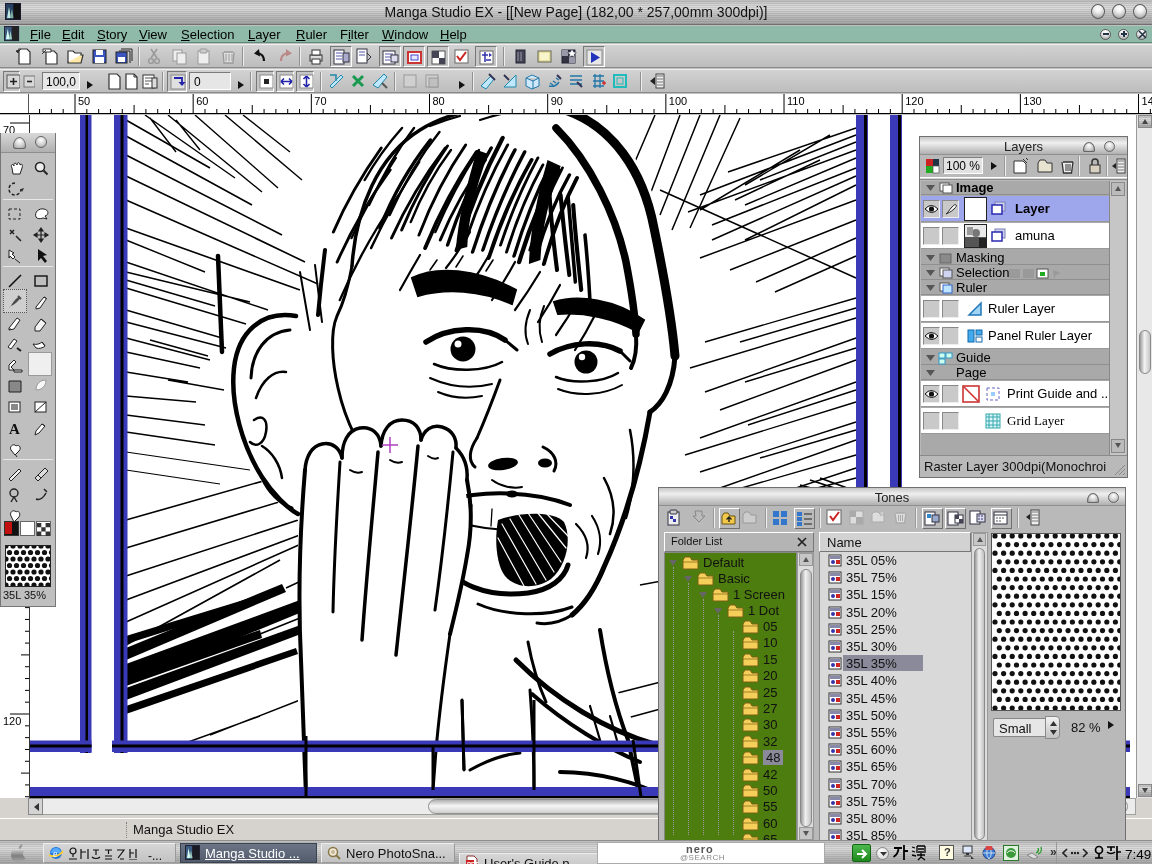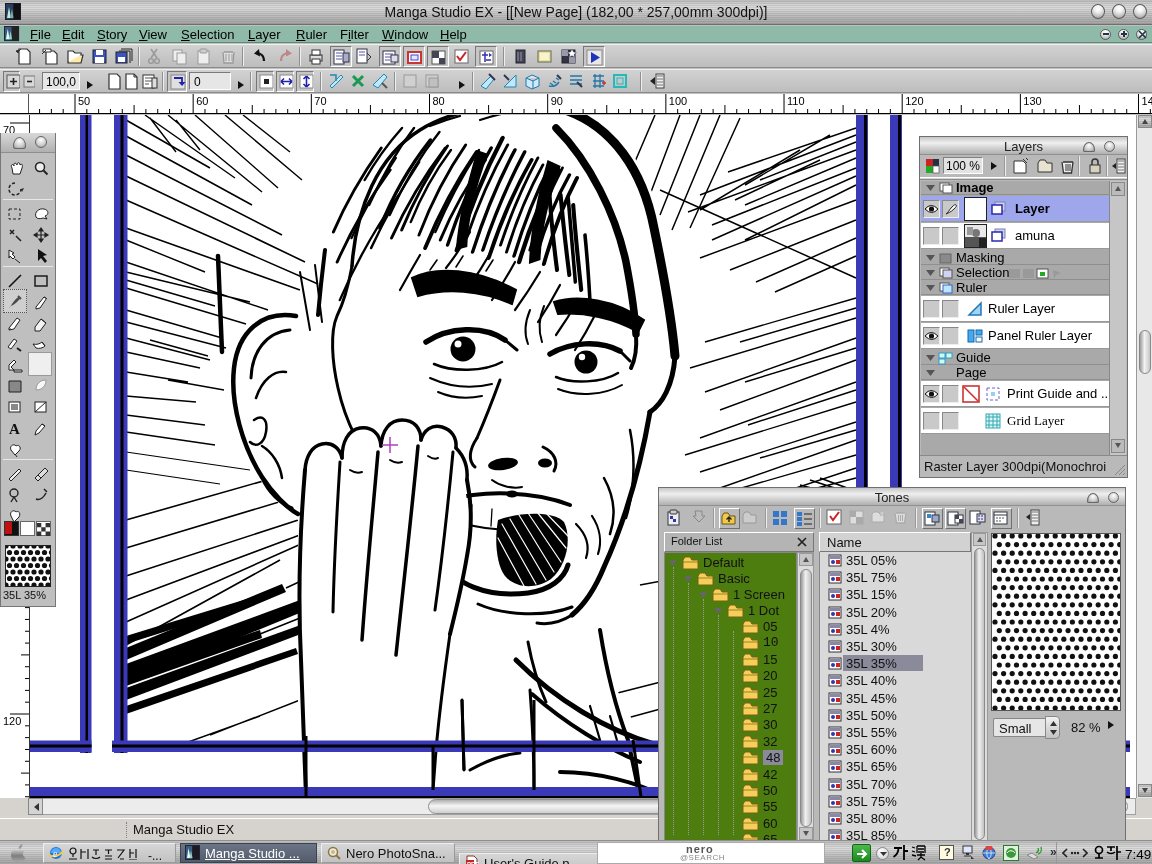--- a/index.html
+++ b/index.html
@@ -1357,21 +1357,21 @@
         <div style="position: absolute; left: 83px; top: 50px; font-size: 13px; color: rgb(17, 17, 17);">1 Dot</div>
         <svg width="17" height="15" style="position: absolute; left: 77px; top: 66px;">
           <path d="M1 5 l2 -3 h5 l2 3 h6 v9 h-15 z" fill="#f6cf5a" stroke="#7a6012"></path>
           <path d="M1 7 h15" stroke="#7a6012" stroke-width=".7"></path>
         </svg>
         <div style="position: absolute; left: 98px; top: 66px; font-size: 13px; color: rgb(17, 17, 17);">05</div>
         <svg width="17" height="15" style="position: absolute; left: 77px; top: 82.4px;">
           <path d="M1 5 l2 -3 h5 l2 3 h6 v9 h-15 z" fill="#f6cf5a" stroke="#7a6012"></path>
           <path d="M1 7 h15" stroke="#7a6012" stroke-width=".7"></path>
         </svg>
-        <div style="position: absolute; left: 98px; top: 82.4px; font-size: 13px; color: rgb(17, 17, 17); font-family: Liberation Mono, monospace;">10</div>
+        <div style="position: absolute; left: 98px; top: 82.4px; font-size: 13px; color: rgb(17, 17, 17);">10</div>
         <svg width="17" height="15" style="position: absolute; left: 77px; top: 98.8px;">
           <path d="M1 5 l2 -3 h5 l2 3 h6 v9 h-15 z" fill="#f6cf5a" stroke="#7a6012"></path>
           <path d="M1 7 h15" stroke="#7a6012" stroke-width=".7"></path>
         </svg>
         <div style="position: absolute; left: 98px; top: 98.8px; font-size: 13px; color: rgb(17, 17, 17);">15</div>
         <svg width="17" height="15" style="position: absolute; left: 77px; top: 115.2px;">
           <path d="M1 5 l2 -3 h5 l2 3 h6 v9 h-15 z" fill="#f6cf5a" stroke="#7a6012"></path>
           <path d="M1 7 h15" stroke="#7a6012" stroke-width=".7"></path>
         </svg>
         <div style="position: absolute; left: 98px; top: 115.2px; font-size: 13px; color: rgb(17, 17, 17);">20</div>
@@ -1467,21 +1467,21 @@
           <circle cx="5" cy="9" r="2" fill="#33a"></circle>
           <rect x="8" y="7" width="4" height="4" fill="#c22"></rect>
         </svg>
         <div style="position: absolute; left: 26px; top: 52.6px; font-size: 13px; color: rgb(17, 17, 17);">35L 20%</div>
         <svg width="14" height="15" style="position: absolute; left: 8px; top: 69.8px;">
           <rect x="1" y="2" width="12" height="11" fill="#fff" stroke="#333"></rect>
           <rect x="2" y="3" width="10" height="3" fill="#88a"></rect>
           <circle cx="5" cy="9" r="2" fill="#33a"></circle>
           <rect x="8" y="7" width="4" height="4" fill="#c22"></rect>
         </svg>
-        <div style="position: absolute; left: 26px; top: 69.8px; font-size: 13px; color: rgb(17, 17, 17);">35L 4%</div>
+        <div style="position: absolute; left: 26px; top: 69.8px; font-size: 13px; color: rgb(17, 17, 17);">35L 25%</div>
         <svg width="14" height="15" style="position: absolute; left: 8px; top: 87px;">
           <rect x="1" y="2" width="12" height="11" fill="#fff" stroke="#333"></rect>
           <rect x="2" y="3" width="10" height="3" fill="#88a"></rect>
           <circle cx="5" cy="9" r="2" fill="#33a"></circle>
           <rect x="8" y="7" width="4" height="4" fill="#c22"></rect>
         </svg>
         <div style="position: absolute; left: 26px; top: 87px; font-size: 13px; color: rgb(17, 17, 17);">35L 30%</div>
         <div style="position: absolute; left: 23px; top: 103.2px; width: 80px; height: 16px; background: rgb(138, 138, 154);"></div>
         <svg width="14" height="15" style="position: absolute; left: 8px; top: 104.2px;">
           <rect x="1" y="2" width="12" height="11" fill="#fff" stroke="#333"></rect>

